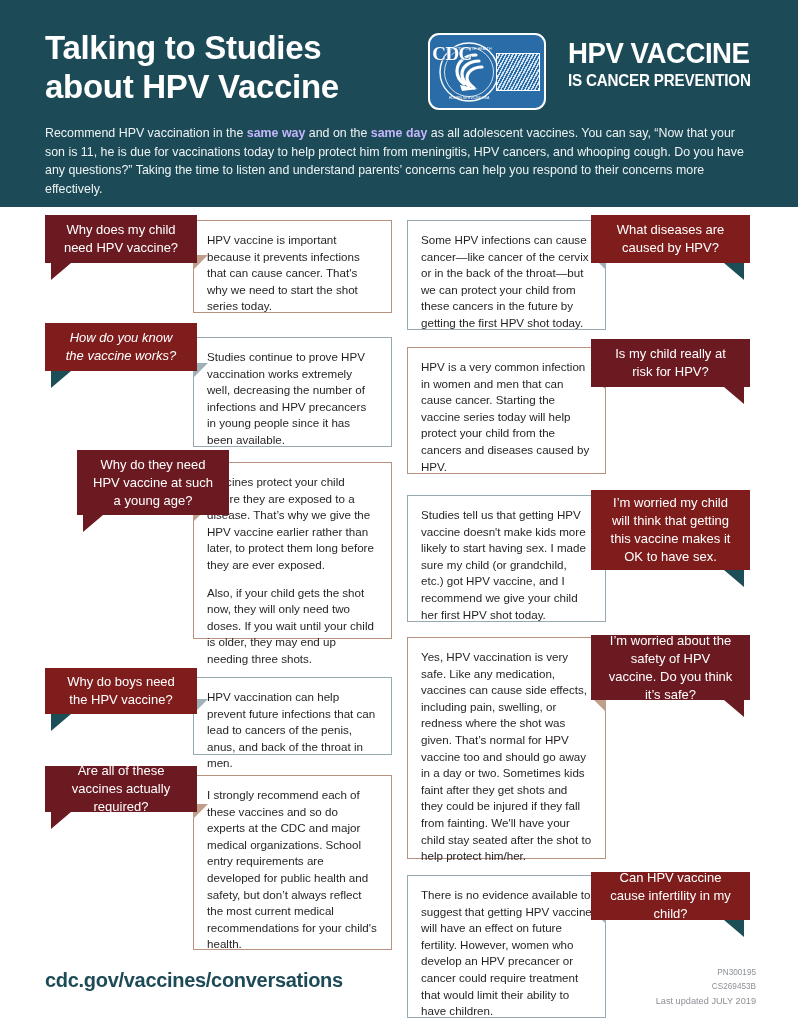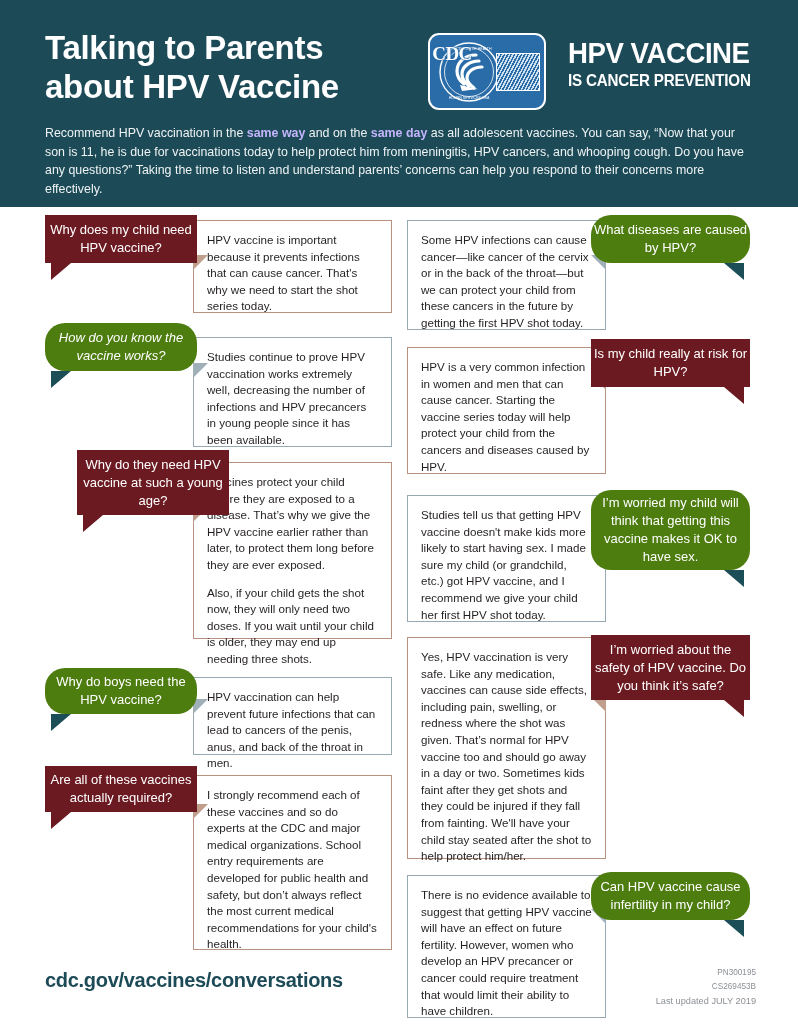--- a/index.html
+++ b/index.html
@@ -77,25 +77,25 @@
   .answer.teal-pair { border-color: #96a8b2; }
   .answer p + p { margin-top: 11px; }
 
   
   .bubble {
     position: absolute;
     background: #6b1a21;
     color: #ffffff;
     font-size: 13px; line-height: 18px;
     text-align: center;
-    padding: 10px 0;
+    padding: 10px 16px;
     display: flex; align-items: center; justify-content: center;
     z-index: 3;
   }
-  .bubble.teal { background: #4d7c0f; border-radius: 20px; }
+  .bubble.teal { background: #7f1d1d; }
 
   
   .bubble .tail {
     position: absolute; left: 6px; bottom: -17px;
     width: 0; height: 0;
     border-left: 20px solid #6b1a21;
     border-bottom: 17px solid transparent;
   }
   .bubble.teal .tail { border-left-color: #1b4e57; }
 
@@ -134,21 +134,21 @@
     position: absolute; right: 42px; top: 966px; width: 200px;
     text-align: right; color: #8c9095; font-size: 8.2px; line-height: 14px;
   }
   .codes .last-updated { font-size: 9.2px; }
 </style>
 </head>
 <body>
 
 <div class="header">
   <div class="header-title">
-    <div>Talking to Parents</div>
+    <div>Talking to Studies</div>
     <div>about HPV Vaccine</div>
   </div>
 
   <div class="cdc-logo">
     <svg class="cdc-seal" viewBox="0 0 62 62">
       <circle cx="31" cy="31" r="29" fill="none" stroke="#ffffff" stroke-width="1.4"></circle>
       <circle cx="31" cy="31" r="24.5" fill="none" stroke="#ffffff" stroke-width="0.8"></circle>
       <path d="M38 14 C27 14 19 21 19 30 C19 36 22 40 26 43" fill="none" stroke="#ffffff" stroke-width="3.2" stroke-linecap="round"></path>
       <path d="M41 20 C31 20 24 26 24 33 C24 38 27 42 31 45" fill="none" stroke="#ffffff" stroke-width="3.2" stroke-linecap="round"></path>
       <path d="M44 26 C35 26 29 31 29 37 C29 41 32 44 36 47" fill="none" stroke="#ffffff" stroke-width="3.2" stroke-linecap="round"></path>

